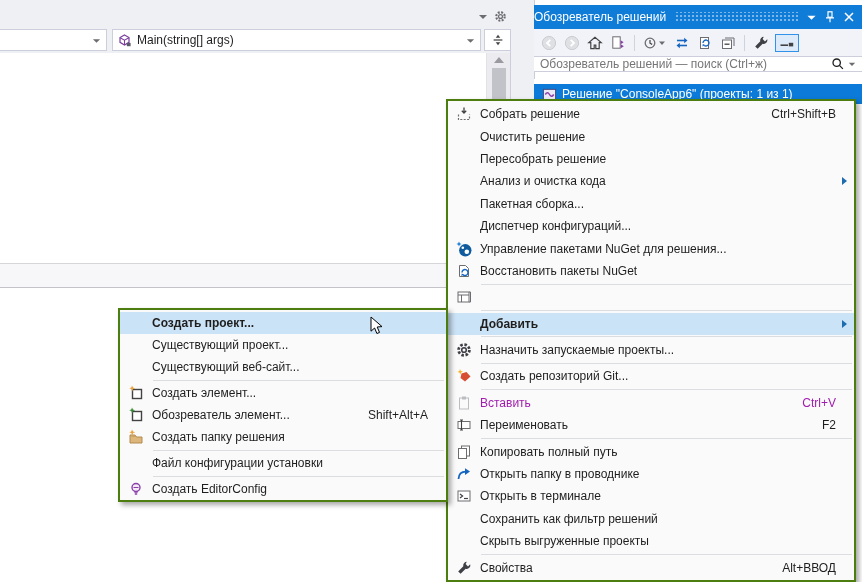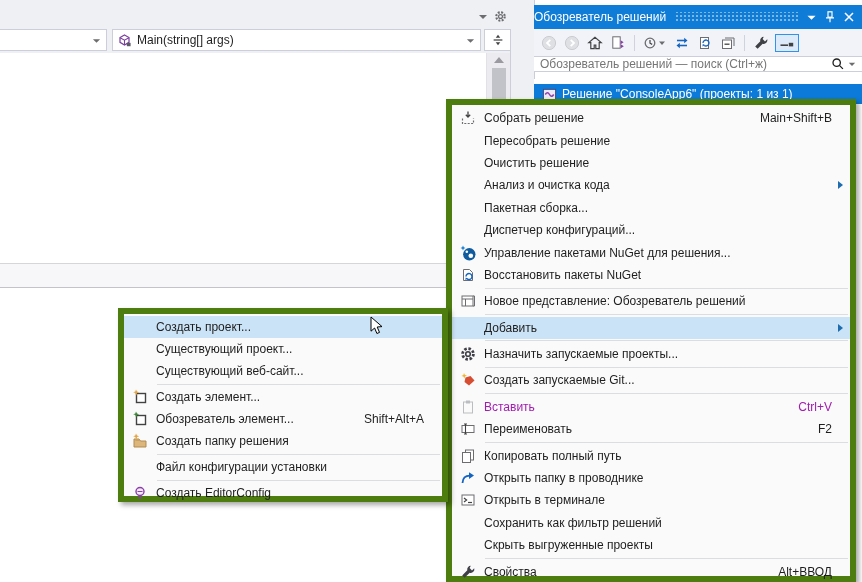--- a/index.html
+++ b/index.html
@@ -35,26 +35,26 @@
   .tbtn{width:18px;height:18px;display:flex;align-items:center;justify-content:center;}
   .tsep{width:1px;height:16px;background:#d0d3dc;margin:0 2px;}
   .tbtn.toggled{border:1px solid #3092e8;background:#dceafa;box-sizing:border-box;width:24px;}
   .sx-search{left:534px;top:56px;width:328px;height:16px;background:#fff;border-top:1px solid #cccedb;border-bottom:1px solid #cccedb;display:flex;align-items:center;box-sizing:border-box;}
   .sx-search-text{margin-left:6px;color:#767676;white-space:nowrap;overflow:hidden;}
   .sx-search-icons{margin-left:auto;margin-right:6px;display:flex;align-items:center;gap:3px;}
   .sx-tree{left:534px;top:79px;width:328px;height:503px;background:#fff;}
   .sol-row{position:absolute;left:0;top:5px;width:328px;height:20px;background:#0c7ad8;color:#fff;display:flex;align-items:center;}
   .sol-row .sicon{margin-left:8px;margin-right:5px;display:flex;}
   
-  .menu{background:#fafafb;border:6px solid #4d7c0f;box-shadow:3px 3px 5px rgba(0,0,0,.35);box-sizing:border-box;padding:2px 0;}
+  .menu{background:#fafafb;border:2px solid #4d7c0f;box-shadow:3px 3px 5px rgba(0,0,0,.35);box-sizing:border-box;padding:2px 0;}
   .ctx-menu{left:446px;top:99px;width:410px;height:483px;z-index:20;}
   .sub-menu{left:118px;top:308px;width:330px;height:194px;z-index:30;}
   .mi{display:flex;align-items:center;height:22.4px;position:relative;}
   .sub-menu .mi{height:22px;}
-  .mi.hl{background:#cbe3f6;}
+  .mi.hl{background:#cbe3f6;font-weight:bold;}
   .mi-icon{width:24px;margin-left:4px;display:flex;align-items:center;justify-content:center;flex:0 0 24px;}
   .mi-label{margin-left:4px;white-space:nowrap;}
   .mi-short{margin-left:auto;margin-right:18px;white-space:nowrap;}
   .mi .arrow{position:absolute;right:7px;top:50%;margin-top:-4px;width:0;height:0;border-top:4px solid transparent;border-bottom:4px solid transparent;border-left:5px solid #1e6cb0;}
   .mi.dis .mi-label,.mi.dis .mi-short{color:#a21caf;}
   .msep{height:1px;background:#dcdde1;margin:1.5px 2px 1.5px 33px;}
   
   .cursor{left:370px;top:316px;z-index:99;}
   svg{display:block;}
 </style>
@@ -249,32 +249,32 @@
 <div class="abs menu ctx-menu">
 
 <div class="mi">
       <span class="mi-icon">
         <svg width="16" height="16" viewBox="0 0 16 16">
           <path d="M8 1.5v5.5M5.8 4.8L8 7l2.2-2.2" fill="none" stroke="#424242" stroke-width="1.3"></path>
           <path d="M2.5 8.5v5h11v-5" fill="none" stroke="#6d6d70" stroke-width="1.2" stroke-dasharray="2 1.4"></path>
         </svg>
       </span>
       <span class="mi-label">Собрать решение</span>
-      <span class="mi-short">Main+Shift+B</span>
+      <span class="mi-short">Ctrl+Shift+B</span>
+
+    </div>
+    <div class="mi">
+      <span class="mi-icon"></span>
+      <span class="mi-label">Очистить решение</span>
+      <span class="mi-short"></span>
 
     </div>
     <div class="mi">
       <span class="mi-icon"></span>
       <span class="mi-label">Пересобрать решение</span>
-      <span class="mi-short"></span>
-
-    </div>
-    <div class="mi">
-      <span class="mi-icon"></span>
-      <span class="mi-label">Очистить решение</span>
       <span class="mi-short"></span>
 
     </div>
     <div class="mi">
       <span class="mi-icon"></span>
       <span class="mi-label">Анализ и очистка кода</span>
       <span class="mi-short"></span>
       <span class="arrow"></span>
     </div>
     <div class="mi">
@@ -316,21 +316,20 @@
     </div>
     <div class="msep"></div>
     <div class="mi">
       <span class="mi-icon">
         <svg width="16" height="16" viewBox="0 0 16 16">
           <rect x="2" y="3" width="11" height="10" fill="#fff" stroke="#6d6d70"></rect>
           <path d="M2 6h11M5.5 6v7" stroke="#6d6d70"></path>
           <path d="M13 3h1.5v10H13" fill="none" stroke="#6d6d70"></path>
         </svg>
       </span>
-      <span class="mi-label">Новое представление: Обозреватель решений</span>
       <span class="mi-short"></span>
 
     </div>
     <div class="msep"></div>
     <div class="mi hl">
       <span class="mi-icon"></span>
       <span class="mi-label">Добавить</span>
       <span class="mi-short"></span>
       <span class="arrow"></span>
     </div>
@@ -347,21 +346,21 @@
 
     </div>
     <div class="msep"></div>
     <div class="mi">
       <span class="mi-icon">
         <svg width="16" height="16" viewBox="0 0 16 16">
           <path d="M5.5 5.5l5-1.5 4 4.5-5.5 5-4.5-3.5z" fill="#d64d32"></path>
           <path d="M4 1l.9 2 2.1.5-2 .9L4.4 6.5 3.4 4.5 1.4 3.9l2-.8z" fill="#f2b32a"></path>
         </svg>
       </span>
-      <span class="mi-label">Создать запускаемые Git...</span>
+      <span class="mi-label">Создать репозиторий Git...</span>
       <span class="mi-short"></span>
 
     </div>
     <div class="msep"></div>
     <div class="mi dis">
       <span class="mi-icon">
         <svg width="16" height="16" viewBox="0 0 16 16">
           <rect x="3.5" y="3" width="9" height="11" fill="none" stroke="#bcbdc0"></rect>
           <rect x="6" y="1.5" width="4" height="3" fill="#bcbdc0"></rect>
         </svg>

